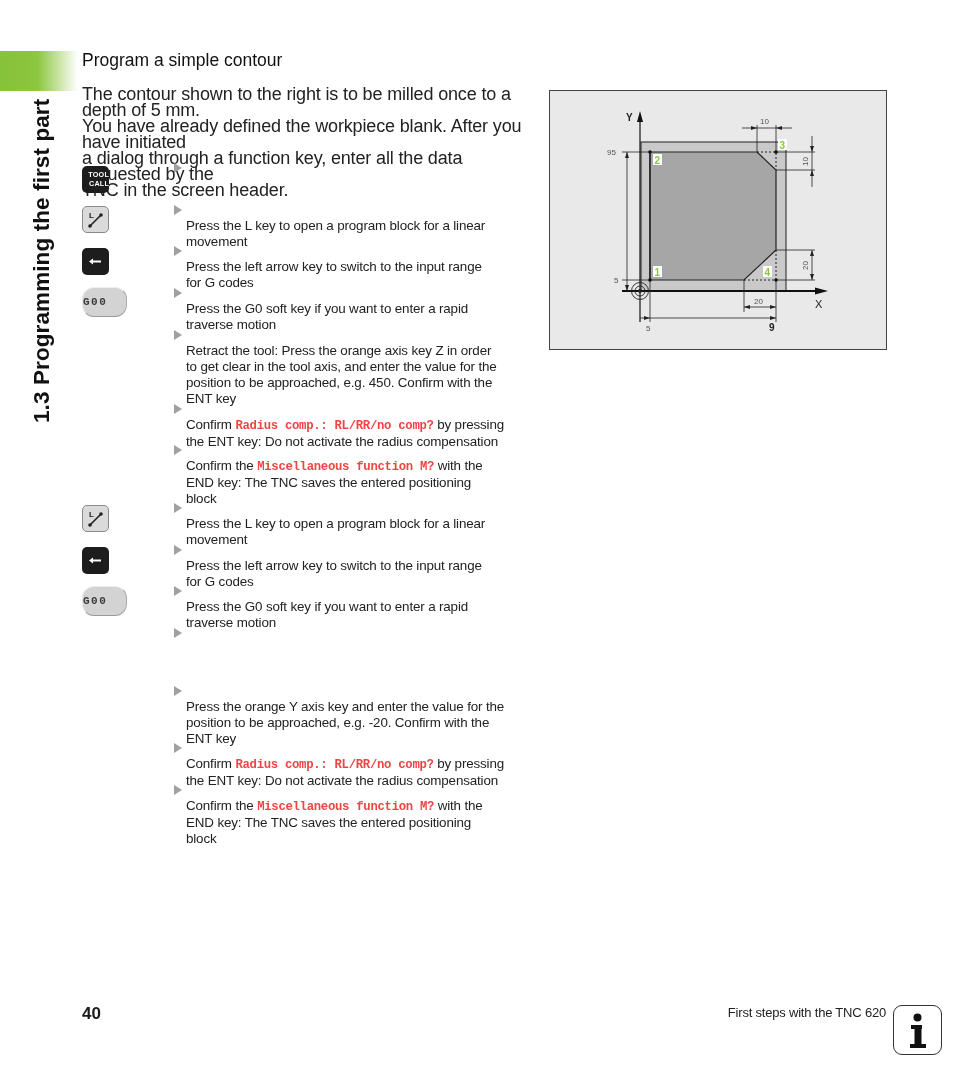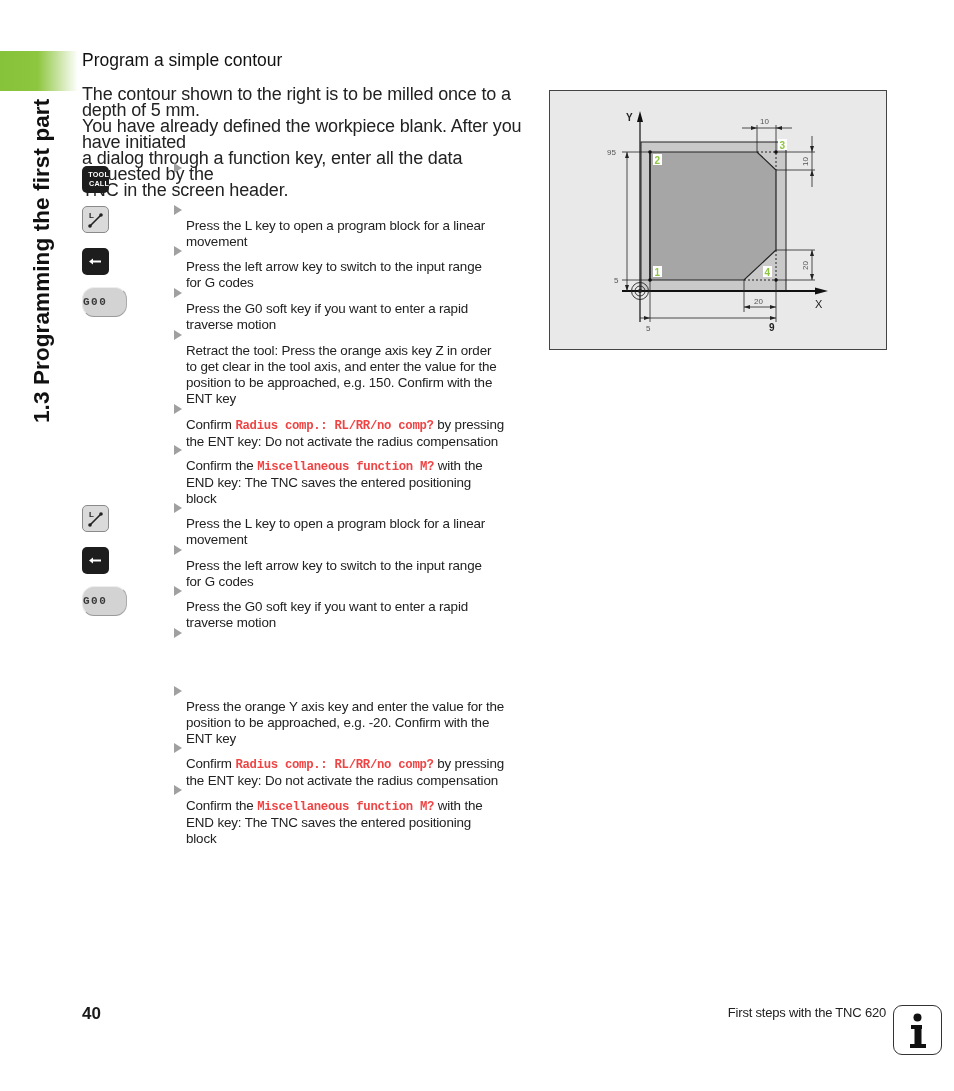--- a/index.html
+++ b/index.html
@@ -106,21 +106,21 @@
   <span class="tri"></span><span>Press the left arrow key to switch to the input range
 for G codes</span>
 </div>
 <div class="step" style="top:285px;">
   <span class="tri"></span><span>Press the G0 soft key if you want to enter a rapid
 traverse motion</span>
 </div>
 <div class="step" style="top:327px;">
   <span class="tri"></span><span>Retract the tool: Press the orange axis key Z in order
 to get clear in the tool axis, and enter the value for the
-position to be approached, e.g. 150. Confirm with the
+position to be approached, e.g. 450. Confirm with the
 ENT key</span>
 </div>
 <div class="step" style="top:401px;">
   <span class="tri"></span><span>Confirm </span><span class="code">Radius comp.: RL/RR/no comp?</span><span> by pressing
 the ENT key: Do not activate the radius compensation</span>
 </div>
 <div class="step" style="top:442px;">
   <span class="tri"></span><span>Confirm the </span><span class="code">Miscellaneous function M?</span><span> with the
 END key: The TNC saves the entered positioning
 block</span>

